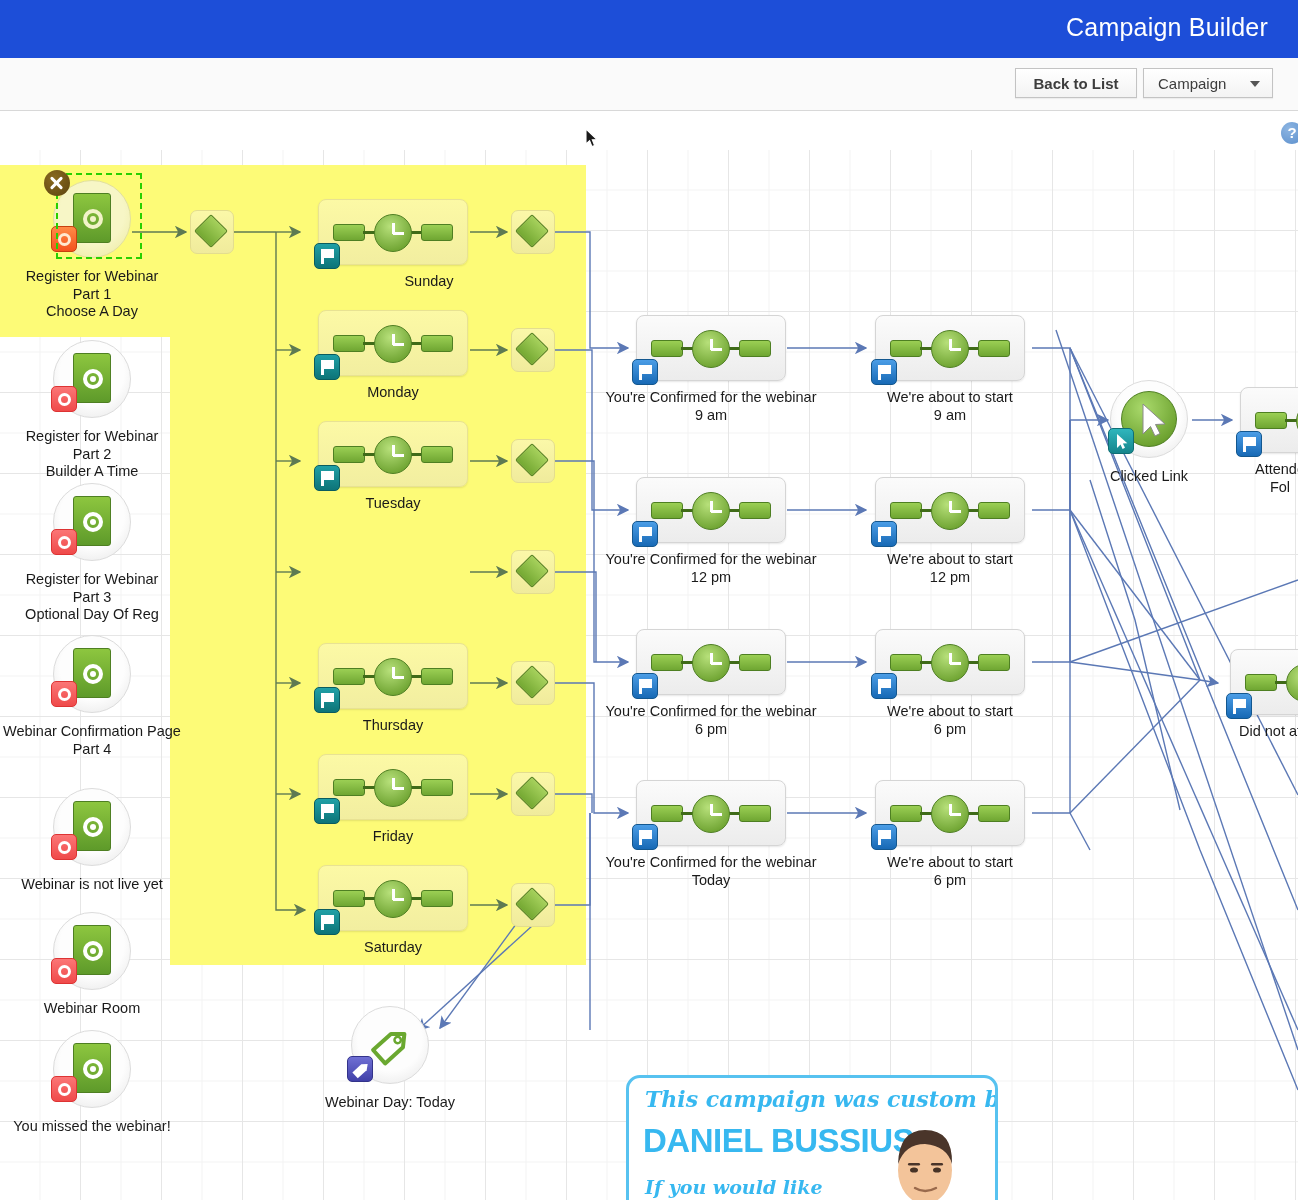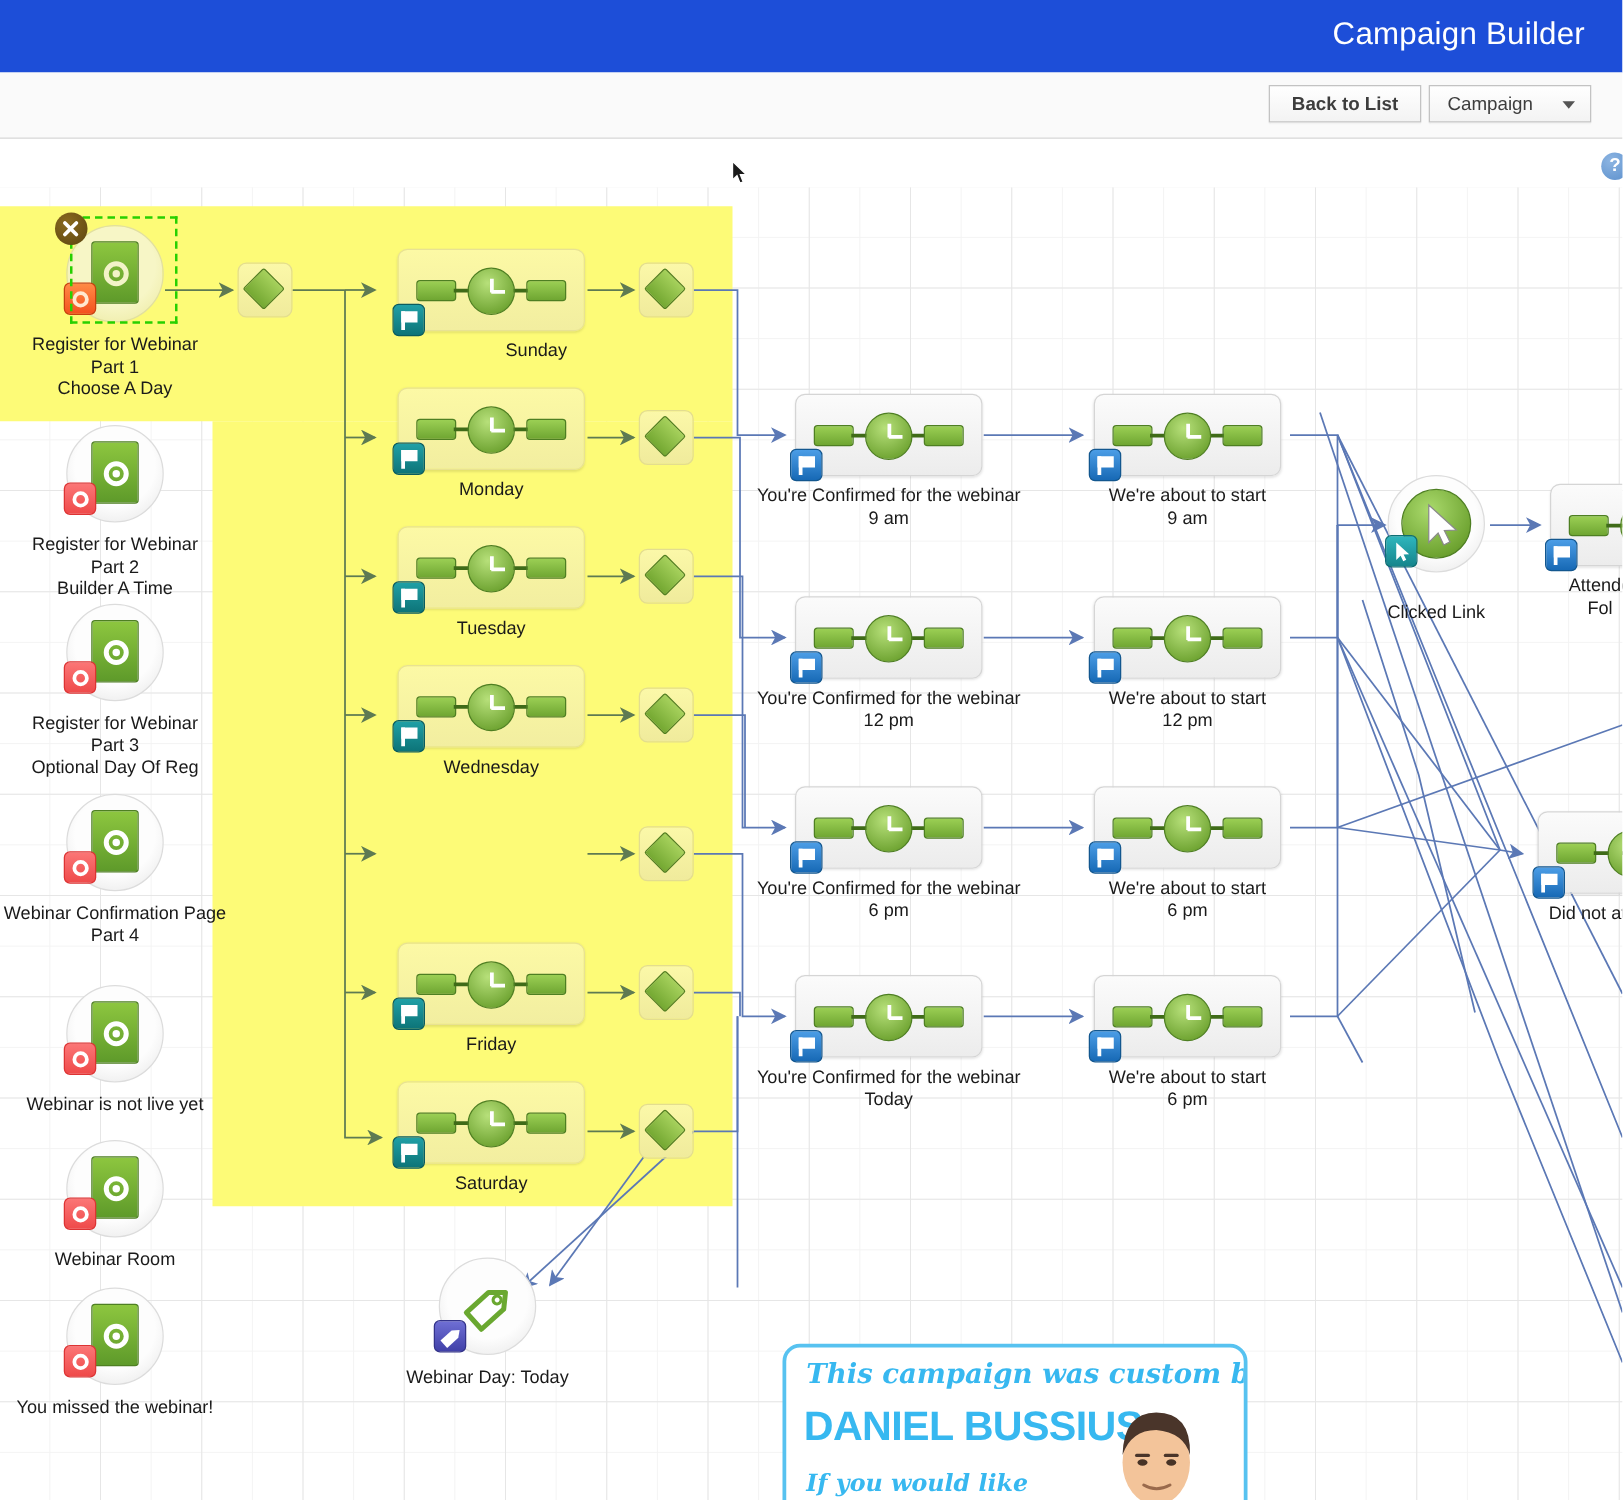--- a/index.html
+++ b/index.html
@@ -374,34 +374,34 @@
             <div class="tbar r"></div>
           <div class="clock">
               <div class="hh"></div>
               <div class="mm"></div>
             </div>
         </div>
         <div class="badge flag teal"></div>
       </div>
       <div class="caption" style="top:74px;">Tuesday</div>
     </div>
-    <div class="node" style="left:318px;top:382px;">
+    <div class="node" style="left:318px;top:493px;">
       <div class="cnode yellow">
         <div class="tglyph">
           <div class="tbar l"></div>
             <div class="tstem"></div>
             <div class="tbar r"></div>
           <div class="clock">
               <div class="hh"></div>
               <div class="mm"></div>
             </div>
         </div>
         <div class="badge flag teal"></div>
       </div>
-      <div class="caption" style="top:74px;">Wednesday</div>
+      <div class="caption" style="top:74px;">Thursday</div>
     </div>
     <div class="node" style="left:318px;top:604px;">
       <div class="cnode yellow">
         <div class="tglyph">
           <div class="tbar l"></div>
             <div class="tstem"></div>
             <div class="tbar r"></div>
           <div class="clock">
               <div class="hh"></div>
               <div class="mm"></div>
@@ -615,21 +615,21 @@
           <svg width="56" height="56" viewBox="0 0 56 56" style="position:absolute;left:0;top:0;">
             <path d="M21,12 L21,42 L28.5,34.5 L33,44 L38,41.5 L33.5,32.5 L43,32 Z" fill="#ffffff" stroke="#8a8a8a" stroke-width="1"></path>
           </svg>
         </div>
         <div class="badge cursor">
           <svg width="26" height="26" viewBox="0 0 26 26" style="position:absolute;left:0;top:0;">
             <path d="M8,5 L8,19 L11.5,15.6 L13.6,20 L16,18.8 L13.9,14.6 L18.3,14.3 Z" fill="#ffffff"></path>
           </svg>
         </div>
       </div>
-      <div class="caption" style="top:88px;margin-top:14px;">Clicked Link</div>
+      <div class="caption" style="top:88px;">Clicked Link</div>
     </div>
 
     <div class="node" style="left:1240px;top:237px;">
       <div class="cnode">
         <div class="tglyph">
           <div class="tbar l"></div>
             <div class="tstem"></div>
           <div class="clock"></div>
         </div>
         <div class="badge flag blue"></div>

